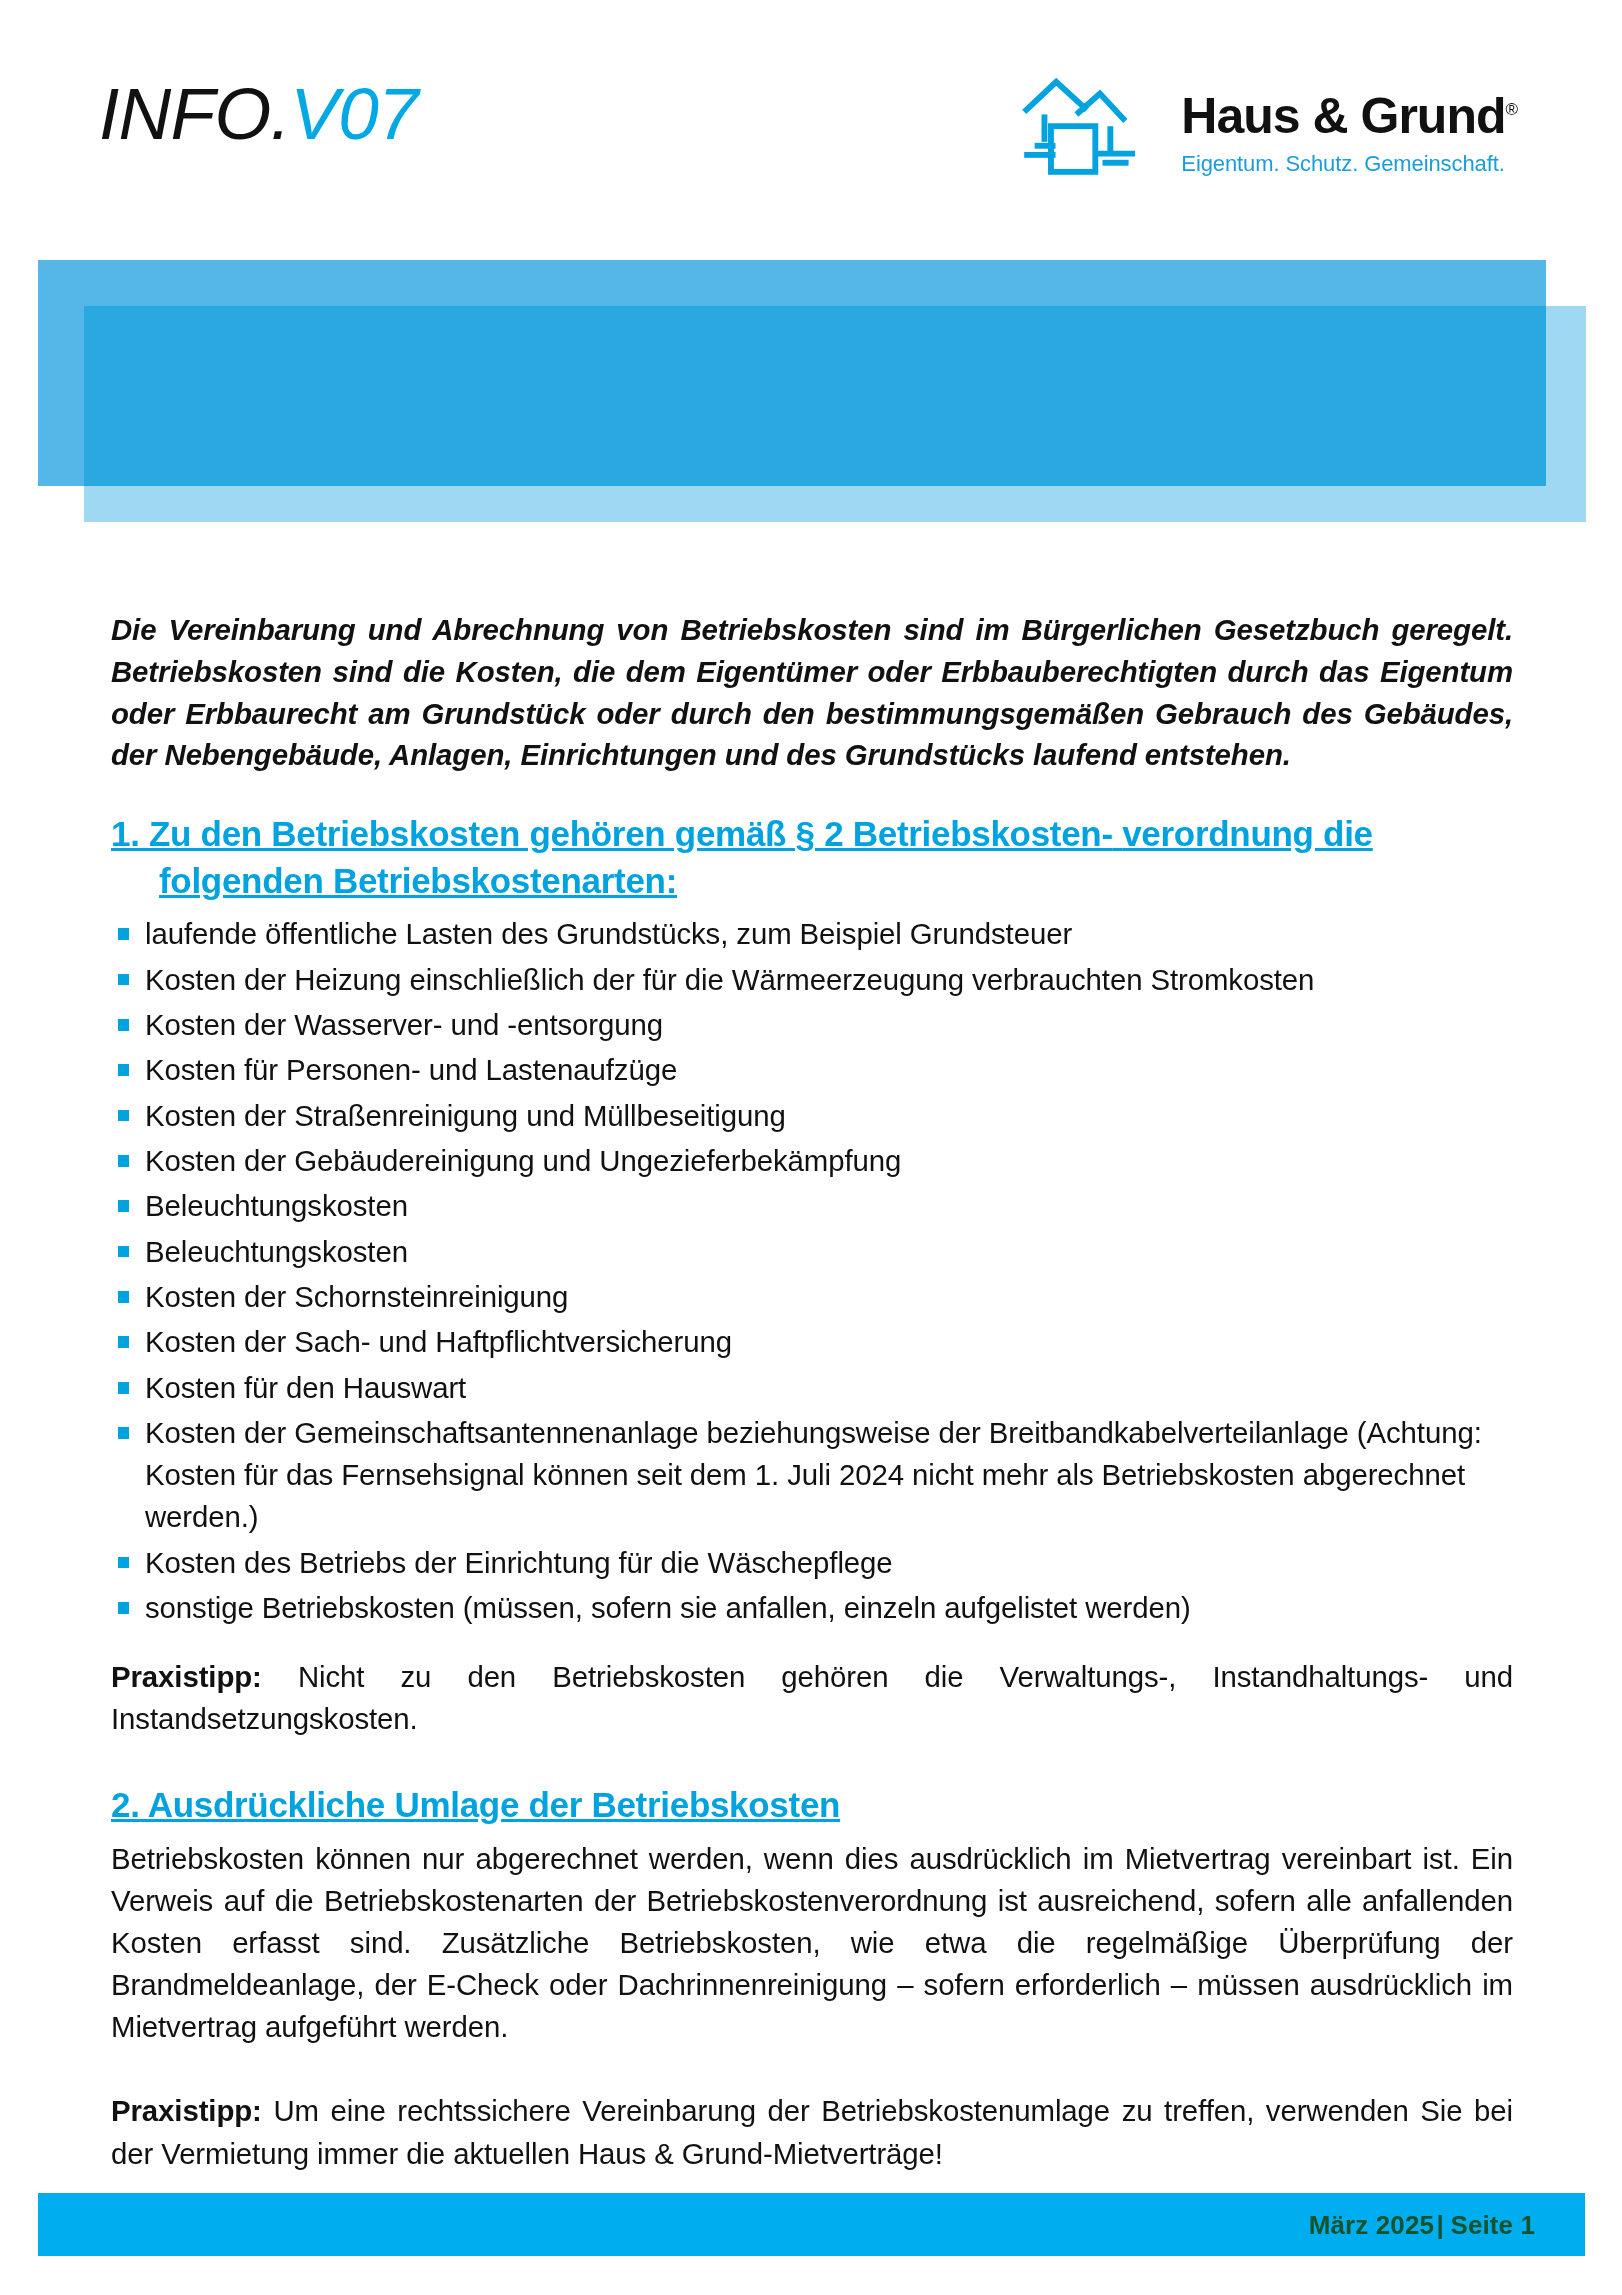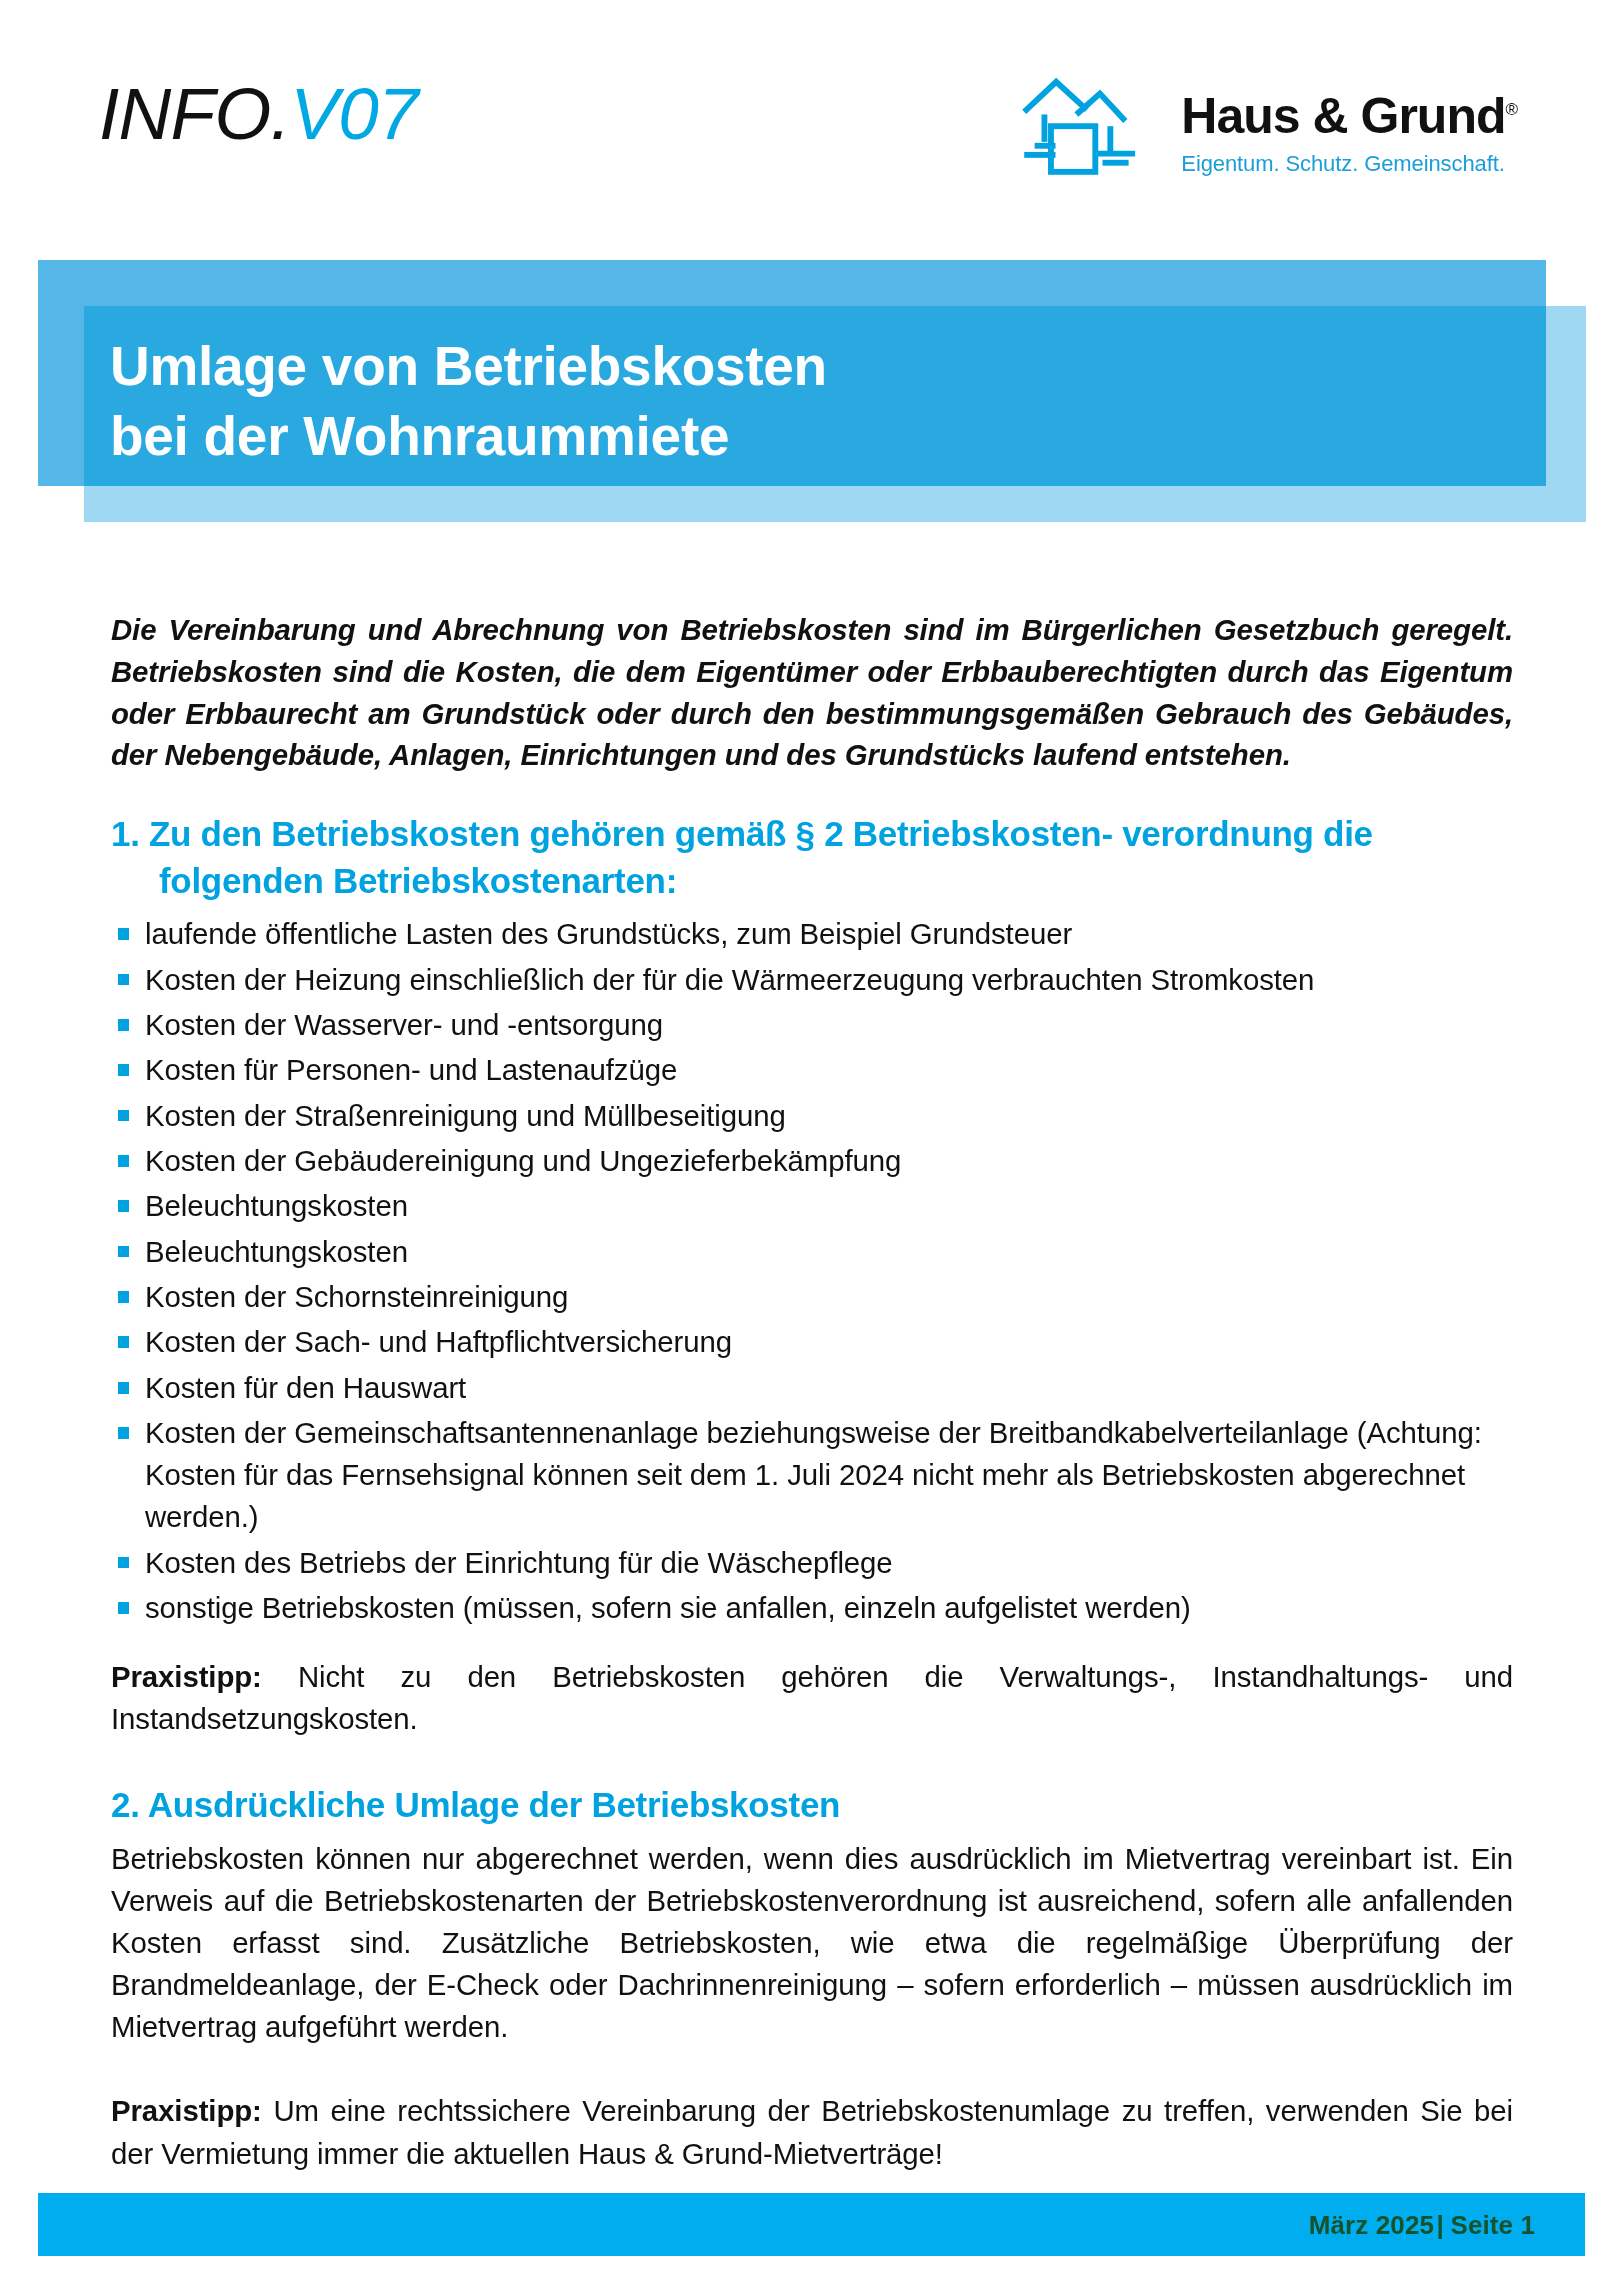--- a/index.html
+++ b/index.html
@@ -148,20 +148,21 @@
     font-style: italic;
   }
 
   .sec-heading {
     color: #00A3E0;
     font-size: 35px;
     font-weight: 700;
     line-height: 1.33;
     margin: 0 0 9.2px 0;
     letter-spacing: -0.3px;
+    text-decoration: underline;
   }
   .sec-heading.hanging {
     padding-left: 48px;
     text-indent: -48px;
   }
 
   ul.cost-list {
     list-style: none;
     margin: 0 0 27.5px 0;
     padding: 0;
@@ -251,24 +252,20 @@
       <div class="brand-name"><span>Haus &amp; Grund</span><span class="reg">®</span></div>
       <div class="brand-claim">Eigentum. Schutz. Gemeinschaft.</div>
     </div>
   </div>
 </div>
 
 <div class="banner-wrap">
   <div class="banner-layer-back"></div>
   <div class="banner-layer-pale"></div>
   <div class="banner-layer-main"></div>
-  <div class="banner-title">
-    <span>Umlage von Betriebskosten</span>
-    <span>bei der Wohnraummiete</span>
-  </div>
 </div>
 
 <div class="content">
 
   <p class="intro">Die Vereinbarung und Abrechnung von Betriebskosten sind im Bürgerlichen Gesetzbuch geregelt. Betriebskosten sind die Kosten, die dem Eigentümer oder Erbbauberechtigten durch das Eigentum oder Erbbaurecht am Grundstück oder durch den bestimmungsgemäßen Gebrauch des Gebäudes, der Nebengebäude, Anlagen, Einrichtungen und des Grundstücks laufend entstehen.</p>
 
   <h2 class="sec-heading hanging">
     <span>1. Zu den Betriebskosten gehören gemäß § 2 Betriebskosten-</span>
     <span>verordnung die folgenden Betriebskostenarten:</span>
   </h2>

